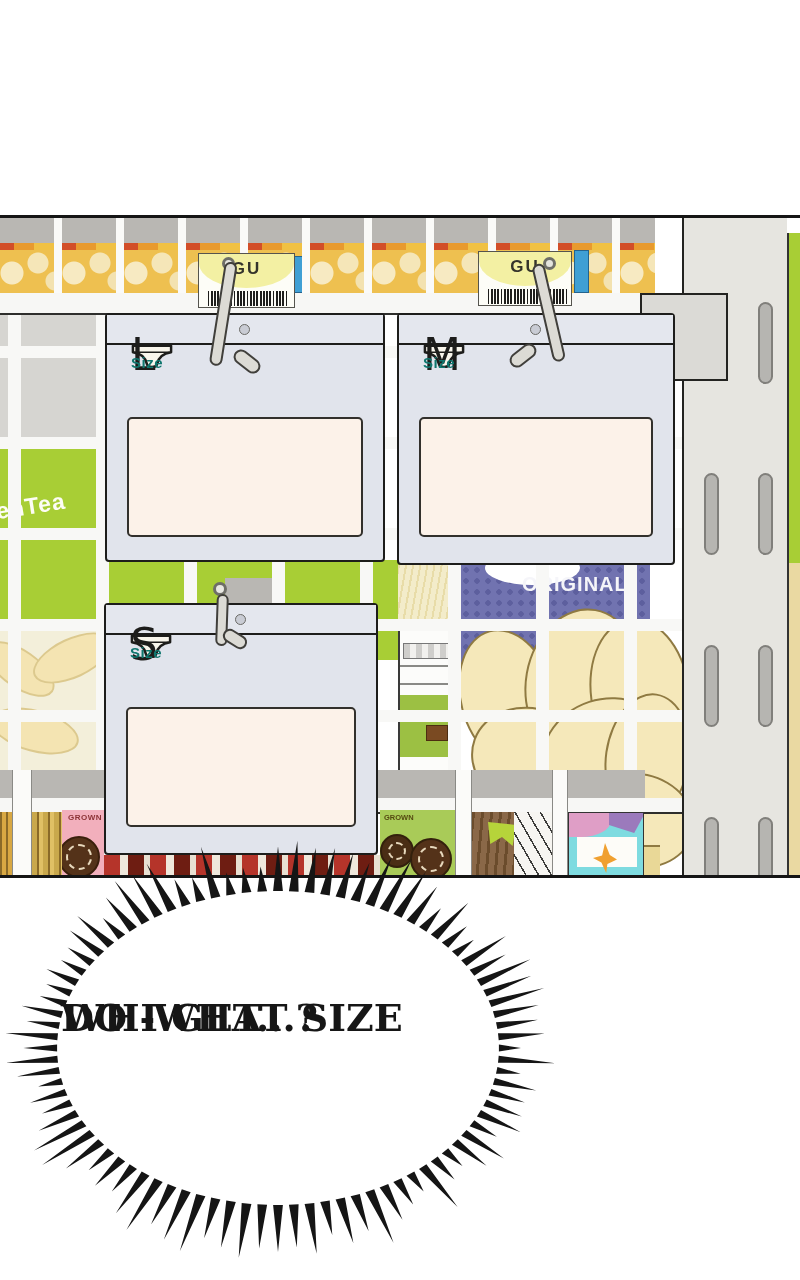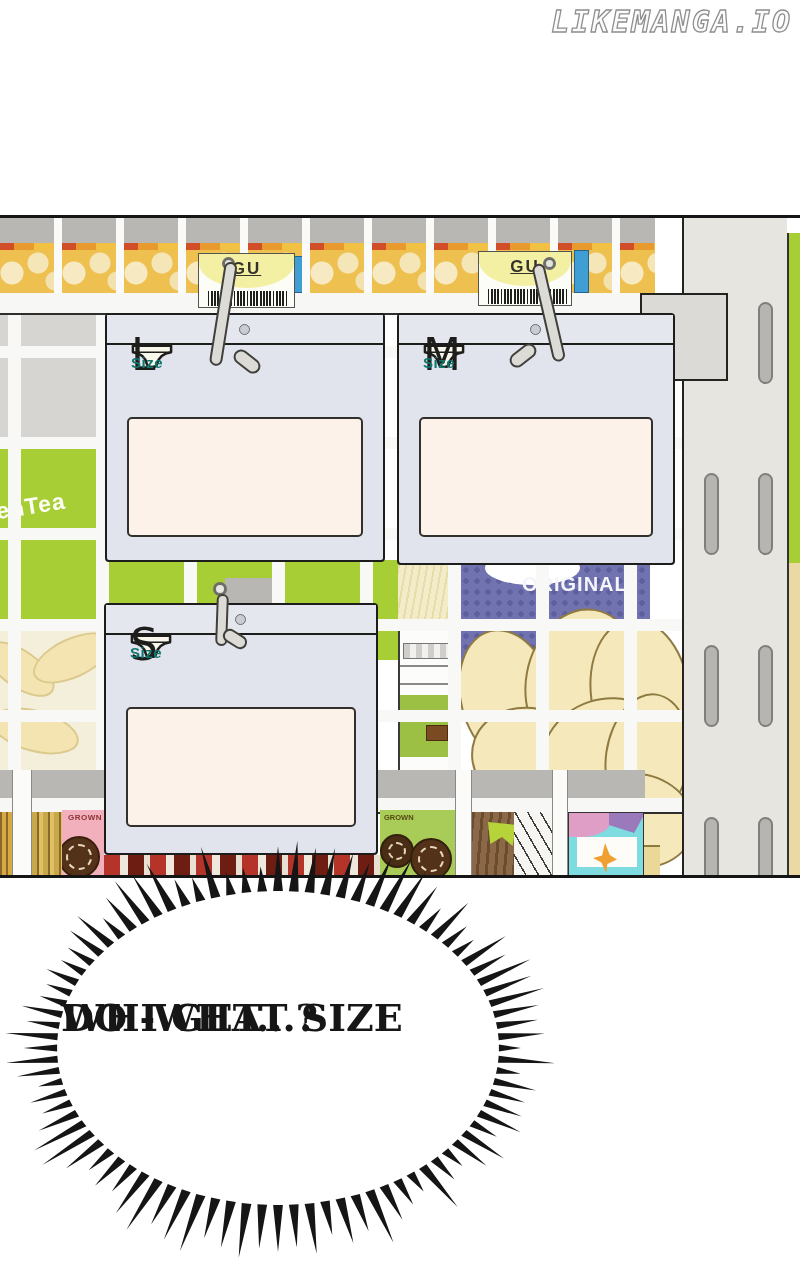--- a/index.html
+++ b/index.html
@@ -138,21 +138,21 @@
   .sign-blank{left:20px;right:20px;top:102px;height:120px;background:#fcf2e9;
     border:2.5px solid #32302c;border-radius:5px;}
 
   
   .price-tag{width:97px;height:55px;background:#fdfdf7;border:1.5px solid #55544e;overflow:visible;}
   .tag1{left:198px;top:35px;}
   .tag2{left:478px;top:33px;width:94px;}
   .tag-top{left:0;top:0;width:100%;height:34px;background:#f3f0a3;
     border-radius:0 0 55% 55% / 0 0 80% 80%;}
   .tag-brand{left:0;top:5px;width:100%;text-align:center;font-weight:bold;font-size:17px;
-    color:#34332b;letter-spacing:2px;text-decoration:underline;}
+    color:#34332b;letter-spacing:2px;}
   .tag-ring{width:13px;height:13px;border:3px solid #6e6e68;border-radius:50%;background:#e4e4de;}
   .ring1{left:23px;top:3px;}
   .ring2{left:64px;top:5px;}
   .tag-barcode{left:9px;top:37px;width:79px;height:15px;
     background:repeating-linear-gradient(90deg,#1e1e1c 0 1.5px,rgba(0,0,0,0) 1.5px 3px,#1e1e1c 3px 5px,rgba(0,0,0,0) 5px 6.5px);}
   .hook-rod,.hook-nub{background:#dcdbd5;border:2px solid #403f3b;border-radius:8px;}
   .rod1{left:225px;top:44px;width:13px;height:105px;transform:rotate(9deg);transform-origin:top center;}
   .nub1{left:232px;top:136px;width:30px;height:15px;transform:rotate(38deg);}
   .rod2{left:531px;top:46px;width:13px;height:100px;transform:rotate(-13deg);transform-origin:top center;}
   .nub2{left:508px;top:130px;width:30px;height:15px;transform:rotate(-38deg);}
@@ -164,21 +164,20 @@
   .burst-svg{left:-3px;top:825px;width:568px;height:450px;}
   .speech-text{left:61px;top:988px;width:440px;text-align:center;
     font-family:"DejaVu Serif",serif;font-weight:700;font-size:38px;line-height:60px;color:#161616;}
   .speech-text div{position:static;}
 </style>
 </head>
 <body>
 
 <div id="page">
 
-  <div class="watermark">LIKEMANGA.IO</div>
 
   <div class="panel">
 
     <div class="gray-band"></div>
     <div class="snack-row"></div>
     <div class="accent-strip"></div>
     <div class="blue-item-1"></div>
     <div class="blue-item-2"></div>
     <div class="dividers"></div>
     <div class="shelf-bar"></div>

